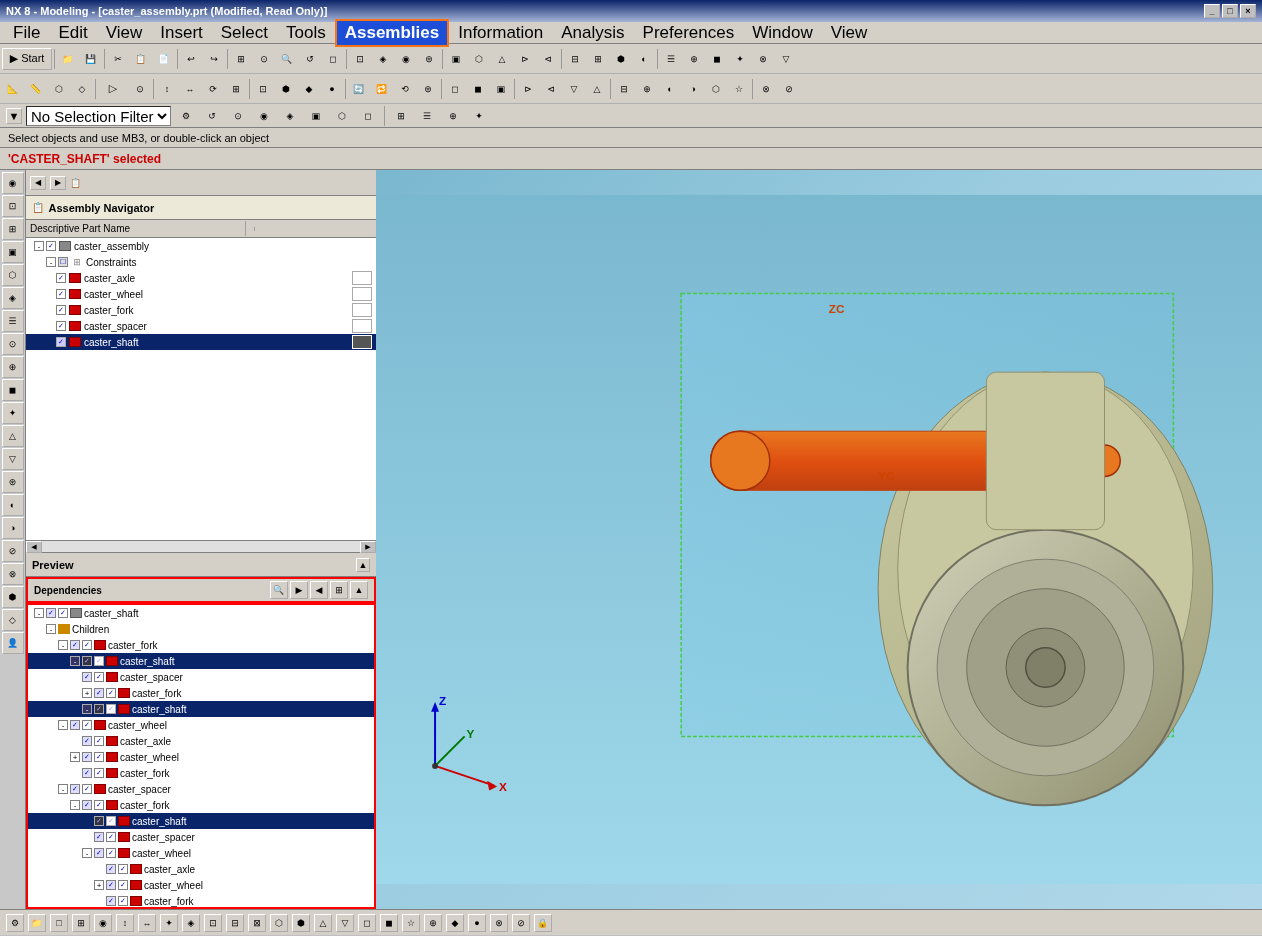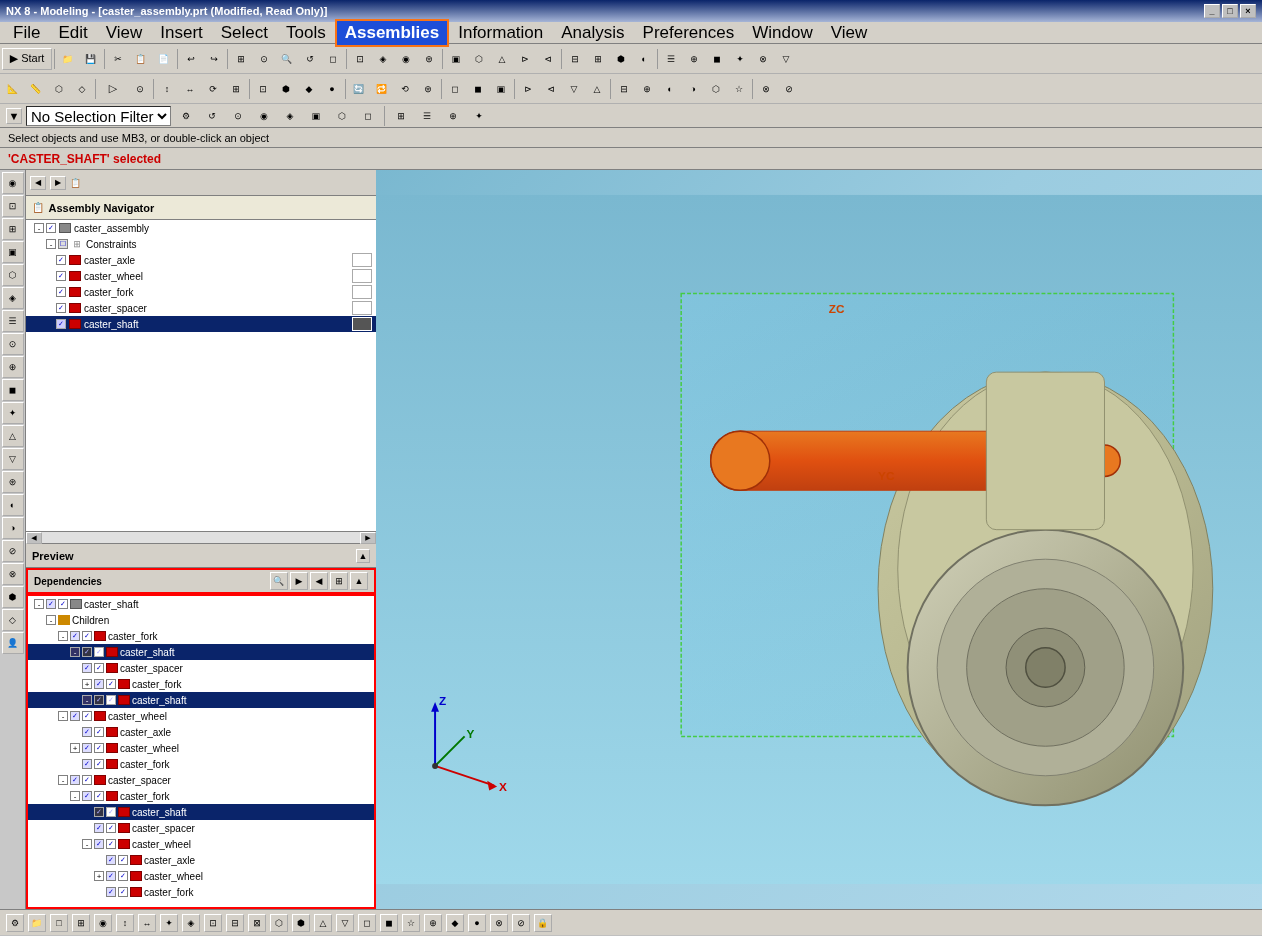--- a/index.html
+++ b/index.html
@@ -331,20 +331,24 @@
         <div class="nav-collapse-btn">▶</div>
         <span style="font-size:9px; color:#555;">📋</span>
       </div>
     </div>
 
     <div id="nav-title" style="height:24px; background:#ece9d8; border-bottom:1px solid #808080; display:flex; align-items:center; padding:0 6px; gap:4px;">
       <span style="font-size:10px;">📋</span>
       <span style="font-size:11px; font-weight:bold;">Assembly Navigator</span>
     </div>
 
+    <div id="col-headers" style="height:18px; background:#d4d0c8; border-bottom:1px solid #808080; display:flex; align-items:center;">
+      <span class="col-header" style="font-size:10px; padding:2px 4px; width:220px;">Descriptive Part Name</span>
+      <span class="col-header" style="font-size:10px; padding:2px 4px;"></span>
+    </div>
 
     <div id="tree-area" style="height:170px; overflow-y:auto; background:white; border-bottom:1px solid #808080;">
 
       <div class="tree-item">
         <span class="tree-indent" style="width:4px;"></span>
         <span class="tree-expand">-</span>
         <span class="tree-checkbox">✓</span>
         <span class="tree-icon">
             <span style="background:#888; width:12px; height:10px; display:inline-block; border:1px solid #555;"></span>
           </span>

